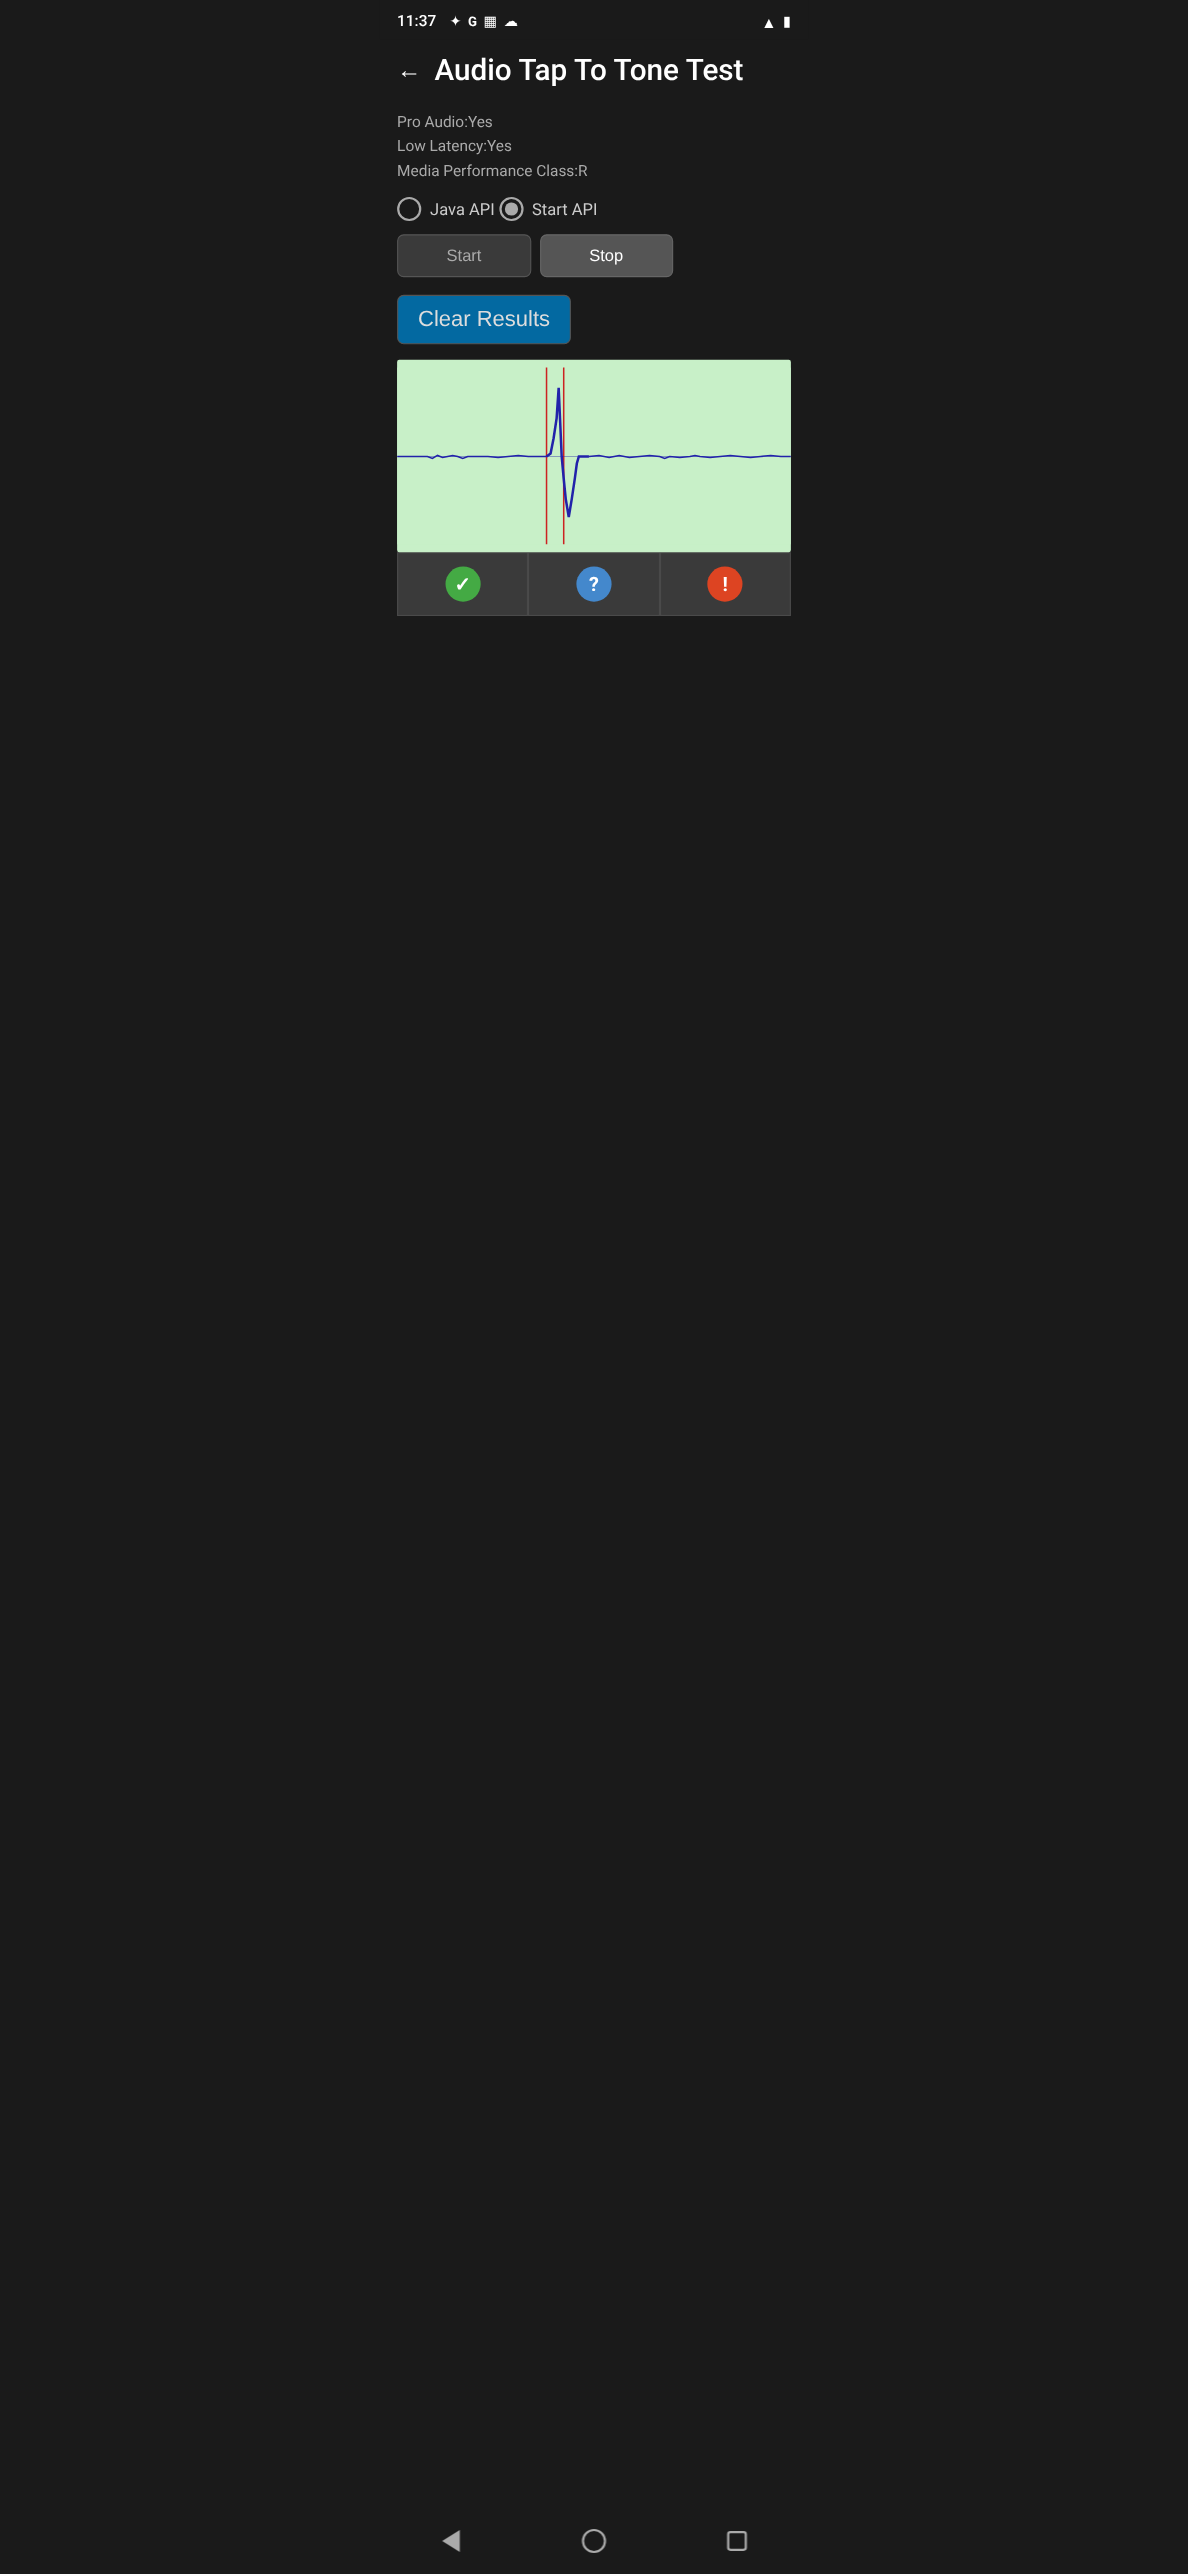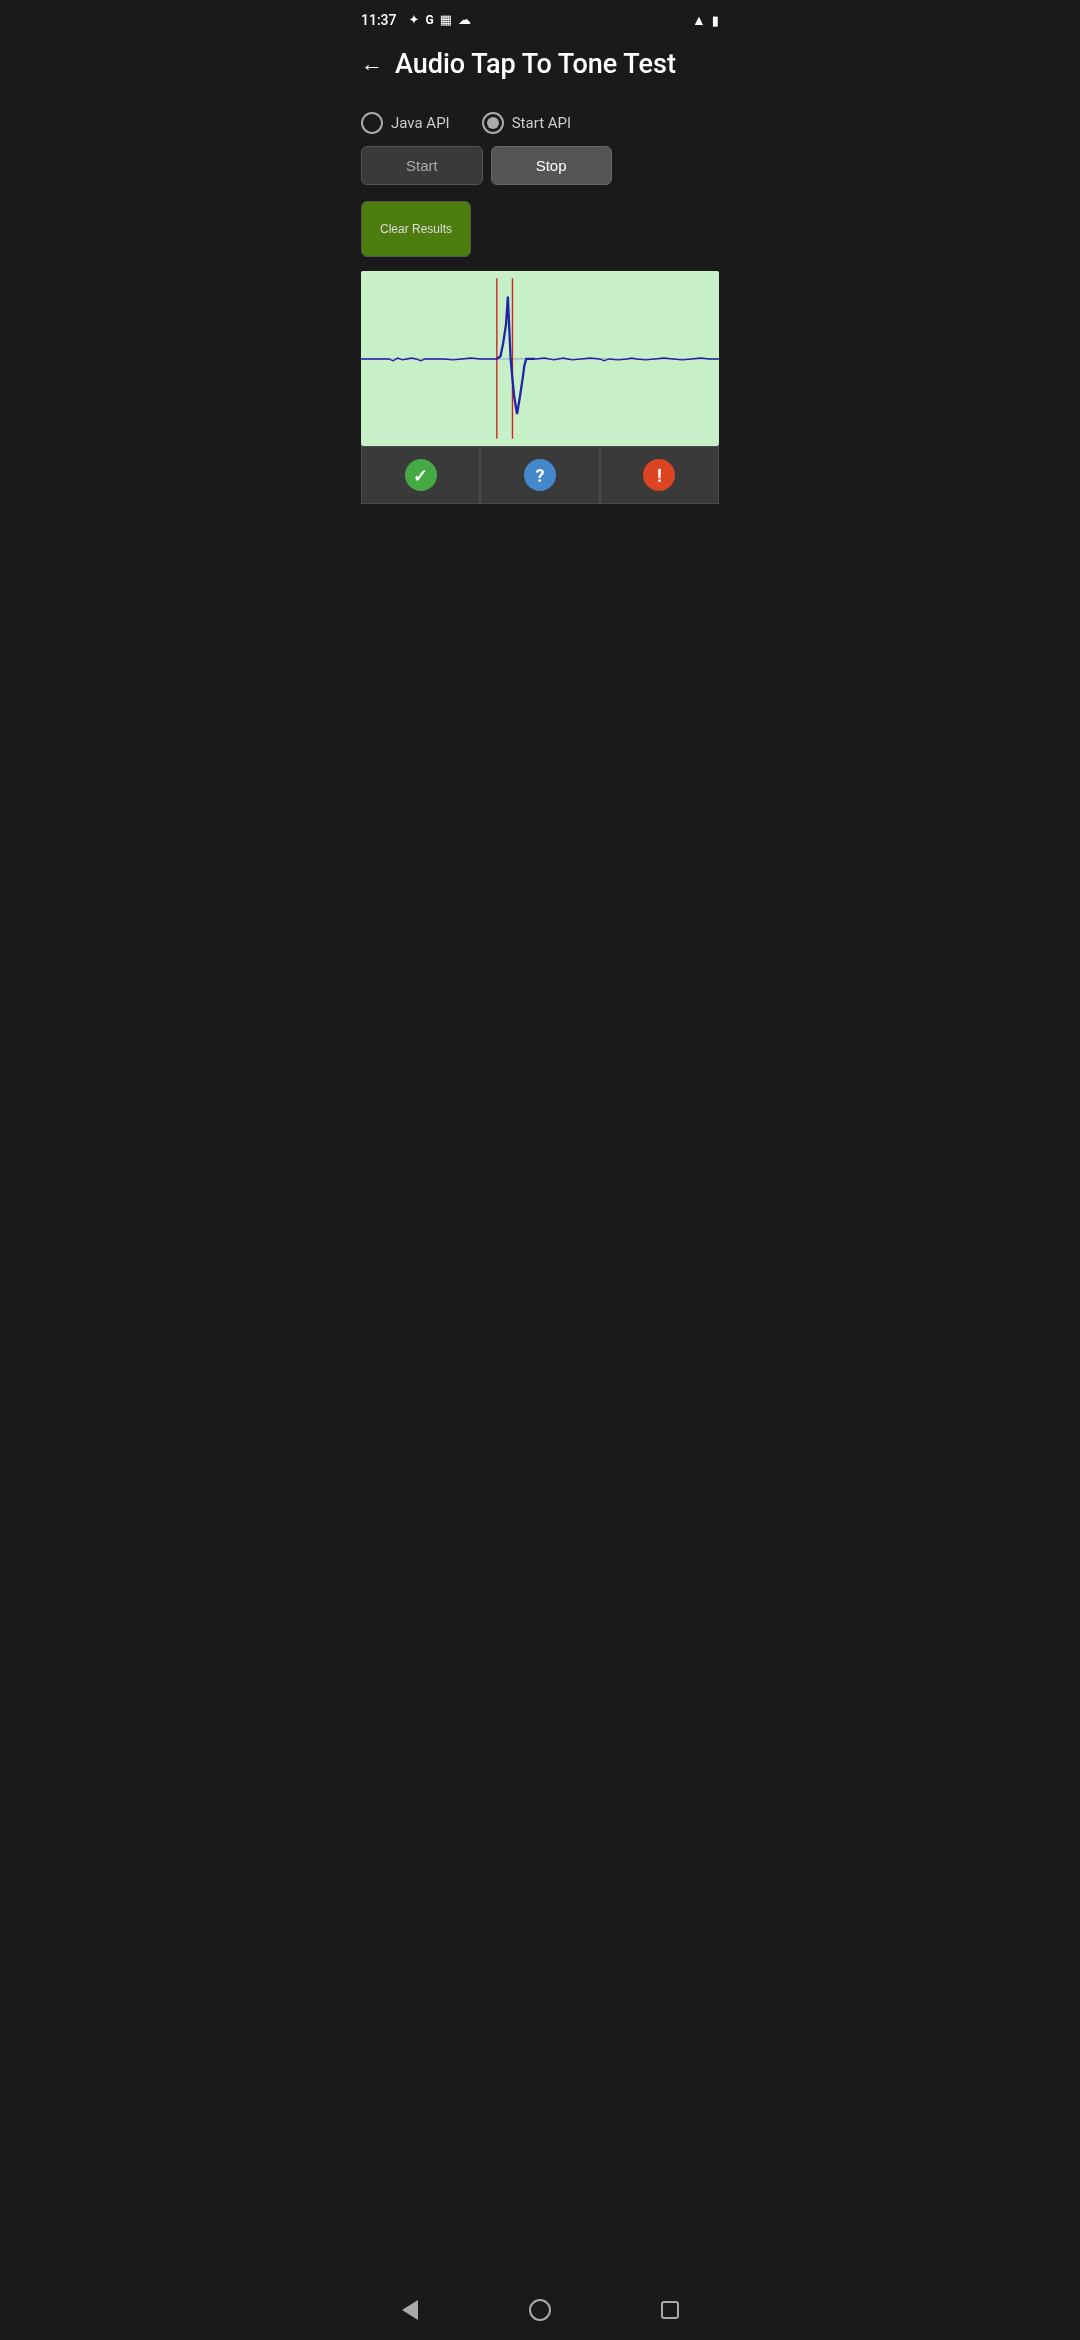--- a/index.html
+++ b/index.html
@@ -79,21 +79,21 @@
     .info-label {
       color: #aaaaaa;
       font-size: 14px;
       line-height: 1.6;
     }
 
     
     .radio-group {
       display: flex;
       align-items: flex-end;
-      gap: 32px;
+      gap: 4px;
       margin-top: 12px;
       margin-bottom: 12px;
     }
 
     .radio-option {
       display: flex;
       align-items: center;
       gap: 8px;
       cursor: pointer;
     }
@@ -157,26 +157,26 @@
 
     .result-line {
       color: #aaaaaa;
       font-size: 17px;
       font-weight: 600;
       line-height: 1.45;
     }
 
     
     .clear-btn {
-      background: #4d7c0f;
+      background: #0369a1;
       color: #dddddd;
       border: 1px solid #555555;
-      padding: 20px 18px;
+      padding: 10px 18px;
       border-radius: 6px;
-      font-size: 12px;
+      font-size: 20px;
       cursor: pointer;
       margin-bottom: 14px;
     }
 
     
     .waveform-container {
       background: #c8f0c8;
       width: 100%;
       height: 175px;
       position: relative;
@@ -303,20 +303,25 @@
 </div>
 
 <div class="app-header">
   <span class="back-arrow">←</span>
   <span class="app-title">Audio Tap To Tone Test</span>
 </div>
 
 <div class="content">
 
   
+  <div>
+    <div class="info-label">Pro Audio:Yes</div>
+    <div class="info-label">Low Latency:Yes</div>
+    <div class="info-label">Media Performance Class:R</div>
+  </div>
 
   
   <div class="radio-group">
     <div class="radio-option">
       <div class="radio-circle"></div>
       <span class="radio-label">Java API</span>
     </div>
     <div class="radio-option">
       <div class="radio-circle selected"></div>
       <span class="radio-label">Start API</span>

